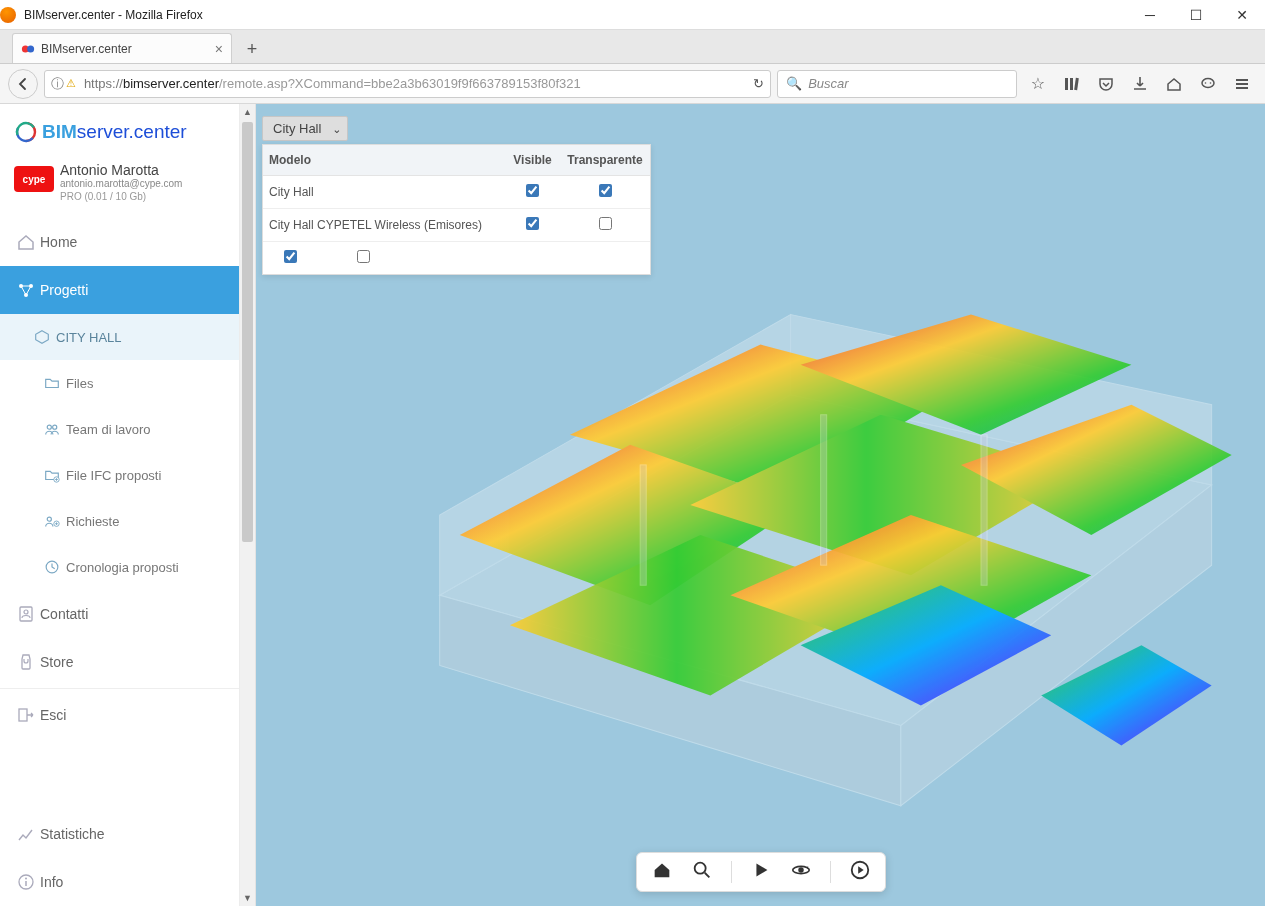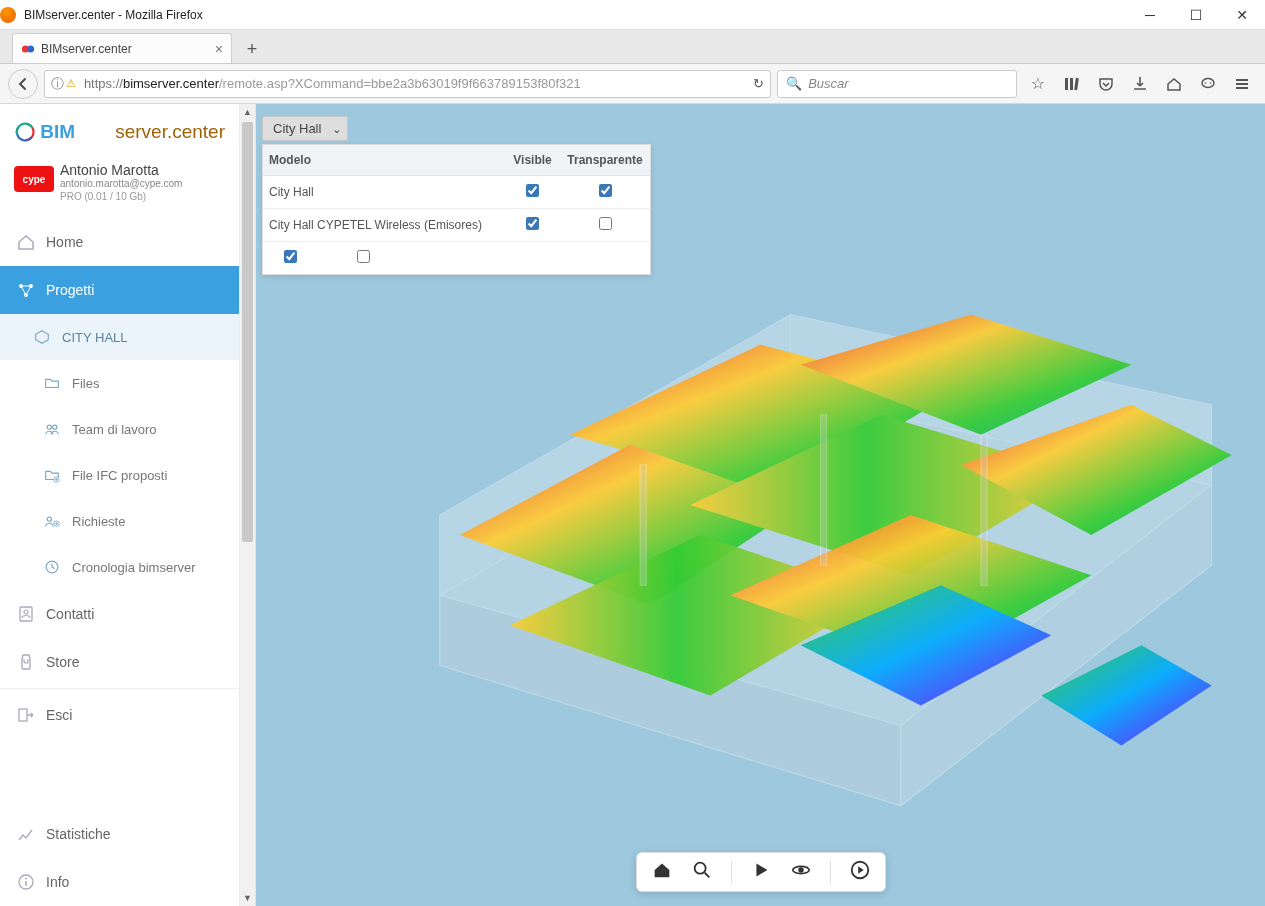--- a/index.html
+++ b/index.html
@@ -37,28 +37,28 @@
     .sidebar { width:240px; background:#fff; border-right:1px solid #ececec; display:flex; flex-direction:column; height:100%; overflow:hidden; }
     .scrolltrack{ position:absolute; left:240px; top:0; width:16px; height:100%; background:#f1f1f1; border-right:1px solid #e3e3e3; }
     .scrollthumb{ position:absolute; left:2px; right:2px; top:18px; height:420px; background:#c9c9c9; border-radius:2px; }
     .scrolltrack .arrow{ position:absolute; left:0; right:0; height:16px; display:flex; align-items:center; justify-content:center; font-size:9px; color:#666;}
     .scrolltrack .arrow.top{top:0}
     .scrolltrack .arrow.bot{bottom:0}
 
     .logo{ padding:16px 14px 8px; font-size:19px; font-weight:500; display:flex; align-items:center; gap:4px;}
     .logo .mark{width:24px;height:24px;}
     .logo b{color:#3aa0df; font-weight:700;}
-    .logo span.rest{color:#a16207;padding-left:40px;}
+    .logo span.rest{color:#1d4ed8;}
     .user{ display:flex; gap:6px; padding:10px 14px 16px; }
     .user .badge{ width:40px; height:26px; background:#e11; border-radius:4px; color:#fff; font-size:10px; font-weight:700; display:flex; align-items:center; justify-content:center; margin-top:4px;}
     .user .name{font-size:14px; color:#444;}
     .user .mail{font-size:10px; color:#888;}
     .user .plan{font-size:10px; color:#999; margin-top:2px;}
 
-    .nav-item{ display:flex; align-items:center; gap:10px; padding:14px 16px; color:#666; font-size:14px; cursor:pointer; }
+    .nav-item{ display:flex; align-items:center; gap:4px; padding:14px 16px; color:#666; font-size:14px; cursor:pointer; }
     .nav-item .ico{width:20px; display:flex; justify-content:center; color:#aab;}
     .nav-item.active{ background:#3aa0df; color:#fff;padding-left:16px; }
     .nav-item.active .ico{color:#fff;}
     .sub{ background:#eaf4fa; padding-left:32px; color:#5a849c !important; font-size:13px;}
     .sub2{ padding-left:42px; font-size:13px; color:#777;}
     .divider{ border-top:1px solid #eee; margin:2px 0;}
 
     .canvas{ flex:1; position:relative; background:#9dc8de; margin-left:16px; }
 
     .dropdown{ position:absolute; left:6px; top:12px; background:#dedede; border:1px solid #c6c6c6; border-radius:2px; padding:4px 26px 4px 10px; font-size:13px; color:#444; }
@@ -253,21 +253,21 @@
         </span>
         <span>Richieste</span>
       </div>
     <div class="nav-item sub2">
         <span class="ico" style="color:#7ba8c4">
           <svg width="18" height="18" viewBox="0 0 20 20">
             <circle cx="10" cy="10" r="6.5" fill="none" stroke="currentColor" stroke-width="1.3"></circle>
             <path d="M10 6v4l3 2" stroke="currentColor" stroke-width="1.3" fill="none"></path>
           </svg>
         </span>
-        <span>Cronologia bimserver</span>
+        <span>Cronologia proposti</span>
       </div>
 
     <div class="nav-item">
         <span class="ico">
           <svg width="20" height="20" viewBox="0 0 20 20">
             <rect x="4" y="3" width="12" height="14" rx="1" fill="none" stroke="currentColor" stroke-width="1.3"></rect>
             <circle cx="10" cy="8" r="2" fill="none" stroke="currentColor" stroke-width="1.2"></circle>
             <path d="M6 14c0-1.5 2-2.5 4-2.5s4 1 4 2.5" fill="none" stroke="currentColor" stroke-width="1.2"></path>
           </svg>
         </span>

